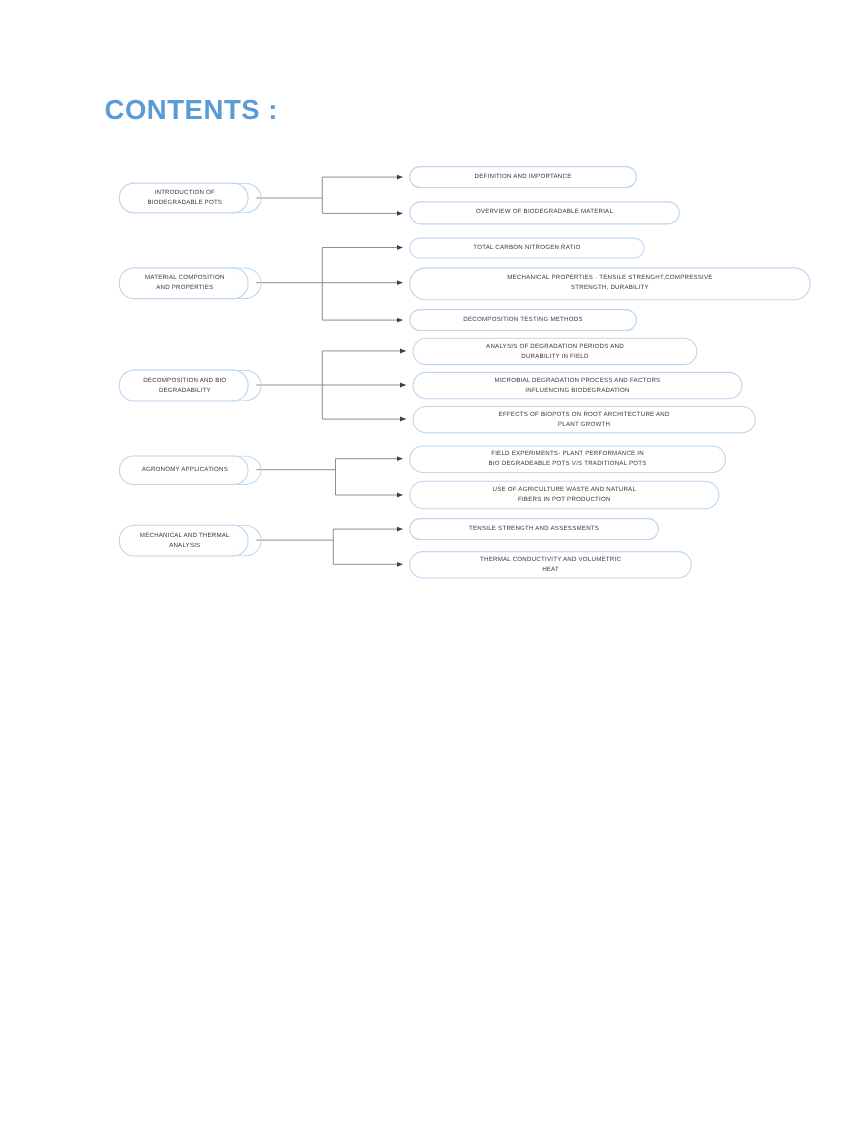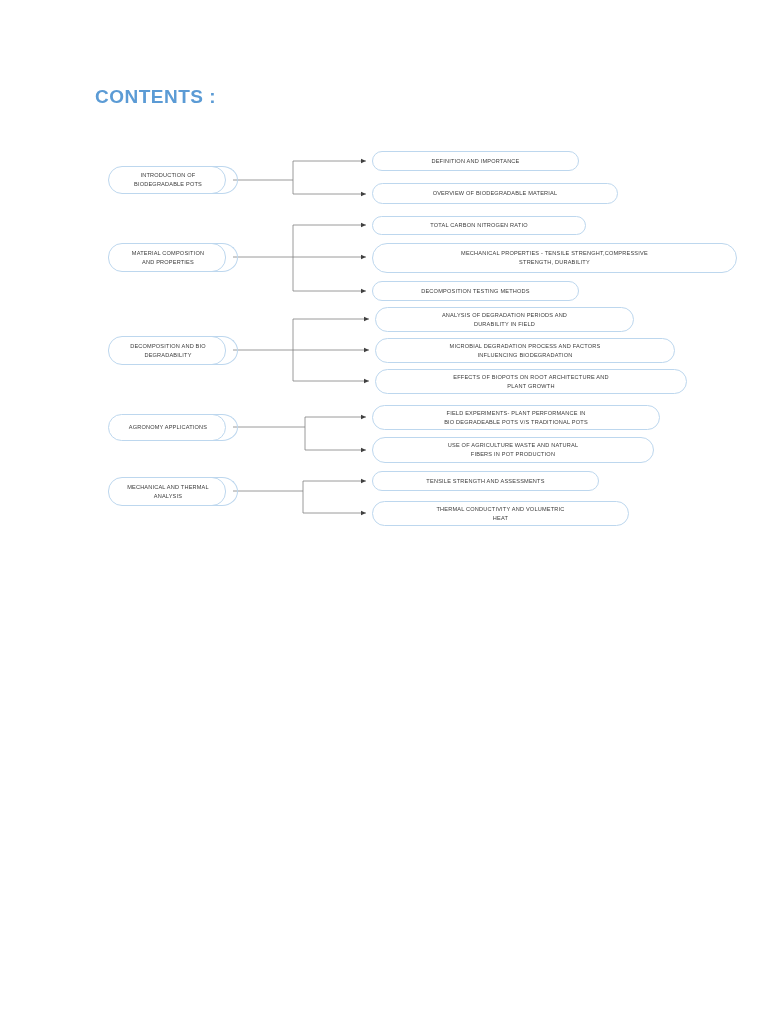--- a/index.html
+++ b/index.html
@@ -13,21 +13,21 @@
     height: 1024px;
     position: relative;
     font-family: "Liberation Sans", sans-serif;
     overflow: hidden;
   }
 
   #page-title {
     position: absolute;
     left: 95px;
     top: 86px;
-    font-size: 19px;
+    font-size: 25px;
     font-weight: bold;
     color: #5b9bd5;
     letter-spacing: 0.5px;
     white-space: nowrap;
   }
 
   #diagram {
     position: absolute;
     left: 0;
     top: 0;

